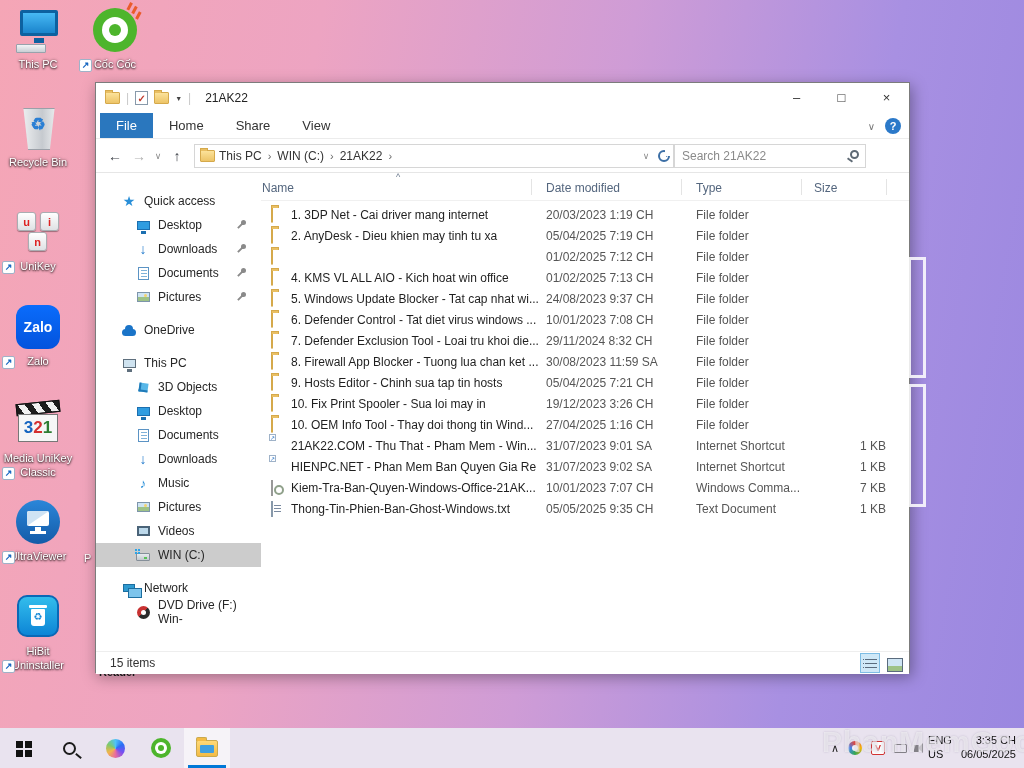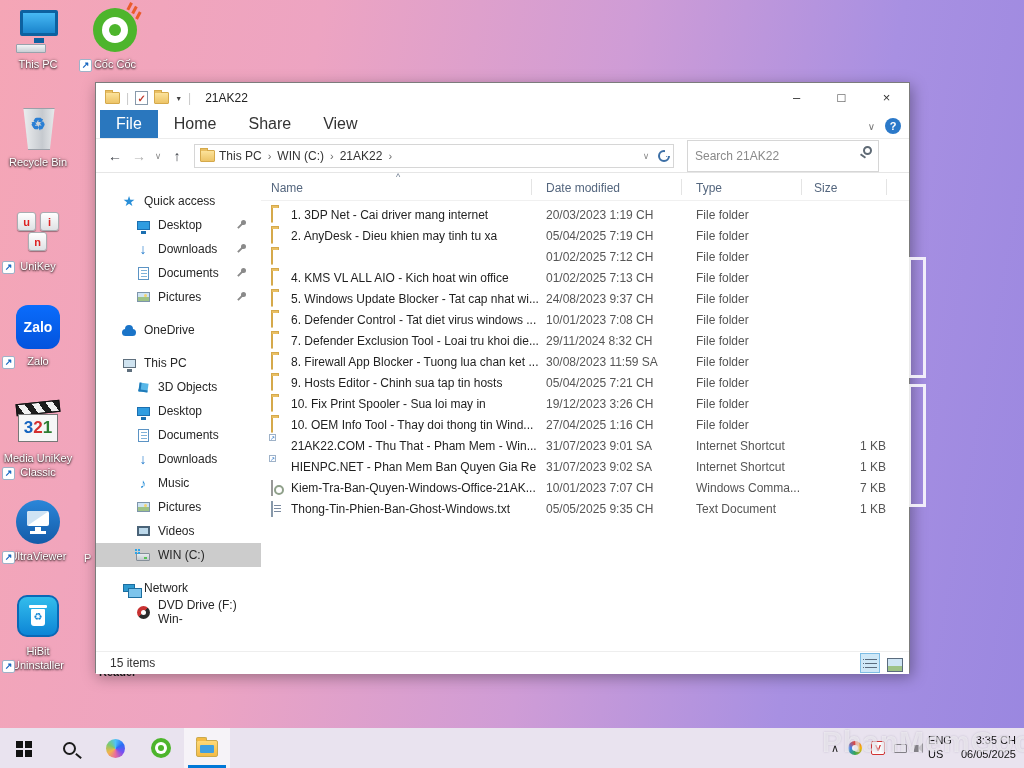--- a/index.html
+++ b/index.html
@@ -85,21 +85,21 @@
   .ic-propdoc { width:13px; height:14px; background:#fff; border:1px solid #8899aa; position:relative;
     color:#c0392b; font-size:10px; font-weight:bold; line-height:13px; text-align:center; }
   .qat-drop { font-size:7px; color:#444; }
   .win-title { margin-left:14px; font-size:12px; color:#222; }
   .win-ctrls { position:absolute; right:0; top:0; height:30px; display:flex; }
   .wbtn { width:45px; height:30px; border:none; background:transparent; font-size:13px; color:#333;
     line-height:30px; text-align:center; cursor:pointer; }
 
   .ribbon { position:relative; height:26px; background:#fff; display:flex; align-items:flex-end;
     border-bottom:1px solid #ececec; }
-  .tab { padding:4px 16px 5px 16px; font-size:16px; color:#333; cursor:pointer; }
+  .tab { padding:4px 16px 5px 16px; font-size:13px; color:#333; cursor:pointer; }
   .tab.file { background:#2a77be; color:#fff; padding:5px 16px; margin-left:4px; }
   .ribbon-right { position:absolute; right:8px; bottom:4px; display:flex; align-items:center; gap:10px; }
   .rib-chev { color:#777; font-size:10px; }
   .rib-help { width:16px; height:16px; border-radius:50%; background:#2b79c9; color:#fff; font-size:11px;
     font-weight:bold; line-height:16px; text-align:center; }
 
   .addr-row { position:relative; height:34px; background:#fff; display:flex; align-items:center;
     border-bottom:1px solid #e6e6e6; }
   .nav-arrows { display:flex; align-items:center; gap:2px; padding:0 6px 0 8px; }
   .na { font-size:14px; color:#3b3f46; width:22px; text-align:center; }
@@ -108,21 +108,21 @@
   .addr-box { position:relative; display:flex; align-items:center; width:480px; height:24px;
     border:1px solid #d6d6d6; background:#fff; padding-left:5px; }
   .crumb { display:flex; align-items:center; font-size:12px; color:#333; }
   .crumb .seg { padding:0 4px; cursor:pointer; }
   .crumb .sep { color:#666; font-size:11px; padding:0 2px; }
   .addr-right { position:absolute; right:3px; top:0; height:22px; display:flex; align-items:center; gap:6px; }
   .refresh { position:relative; width:12px; height:12px; border:2px solid #3b6ea5; border-radius:50%; }
   .refresh::after { content:""; position:absolute; right:-3px; top:-2px; width:6px; height:6px; background:#fff; }
   .refresh::before { content:""; position:absolute; right:-3px; top:-1px;
     border-left:5px solid #3b6ea5; border-top:3px solid transparent; border-bottom:3px solid transparent; }
-  .search-box { position:relative; margin-left:13px; width:192px; height:32px; border:1px solid #d6d6d6; }
+  .search-box { position:relative; width:192px; height:24px; border:1px solid #d6d6d6; }
   .search-box input { width:100%; height:100%; border:none; outline:none; font-size:12px; color:#333;
     padding:0 22px 0 7px; font-family:"Liberation Sans",sans-serif; }
   .search-box input::placeholder { color:#8a8a8a; }
   .mag { position:absolute; right:6px; top:5px; width:9px; height:9px; border:2px solid #5f6a75;
     border-radius:50%; }
   .mag::after { content:""; position:absolute; left:-5px; top:7px; width:6px; height:2px;
     background:#5f6a75; transform:rotate(35deg); }
 
   .body-area { position:relative; display:flex; height:478px; }
   .navpane { position:relative; width:165px; height:100%; background:#fff; overflow:hidden;
@@ -172,21 +172,21 @@
   .nv-dvd::after { content:""; position:absolute; left:4px; top:4px; width:5px; height:5px;
     background:#fff; border-radius:50%; }
   .nv-net { position:relative; width:12px; height:8px; background:#2f9ad0; border:1px solid #1c6ea0; }
   .nv-net::after { content:""; position:absolute; left:4px; top:3px; width:12px; height:8px;
     background:#7cc4ec; border:1px solid #1c6ea0; }
 
   
   .filearea { position:relative; flex:1; height:100%; }
   .col-headers { position:relative; height:28px; border-bottom:1px solid #f0f0f0; }
   .ch { position:absolute; top:8px; font-size:12px; color:#54667e; cursor:pointer; }
-  .ch-name { left:10px; } .ch-date { left:285px; } .ch-type { left:435px; } .ch-size { left:553px; }
+  .ch-name { left:1px; } .ch-date { left:285px; } .ch-type { left:435px; } .ch-size { left:553px; }
   .sort-chev { position:absolute; left:135px; top:-1px; font-size:9px; color:#6b7a8d; }
   .ch-sep { position:absolute; top:6px; width:1px; height:16px; background:#e4e4e4; }
   .rows { position:absolute; left:0; top:32px; right:0; }
   .frow { position:relative; height:21px; font-size:12px; color:#1f1f1f; cursor:pointer; }
   .fic { position:absolute; left:10px; top:3px; }
   .fname { position:absolute; left:30px; top:3px; width:250px; white-space:nowrap; overflow:hidden; }
   .fdate, .ftype { position:absolute; top:3px; color:#555; }
   .fdate { left:285px; } .ftype { left:435px; }
   .fsize { position:absolute; left:540px; top:3px; width:85px; text-align:right; color:#555; }
 

